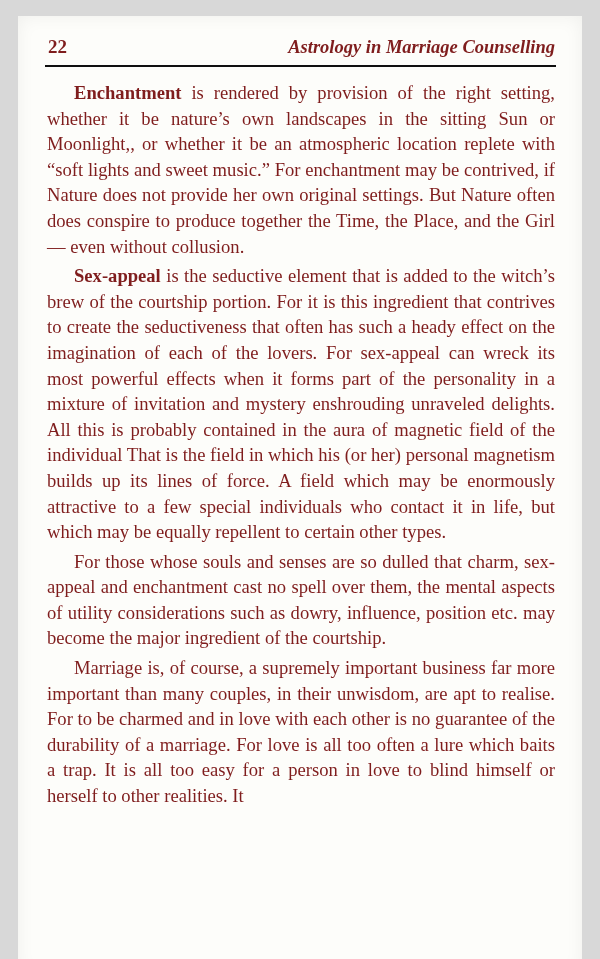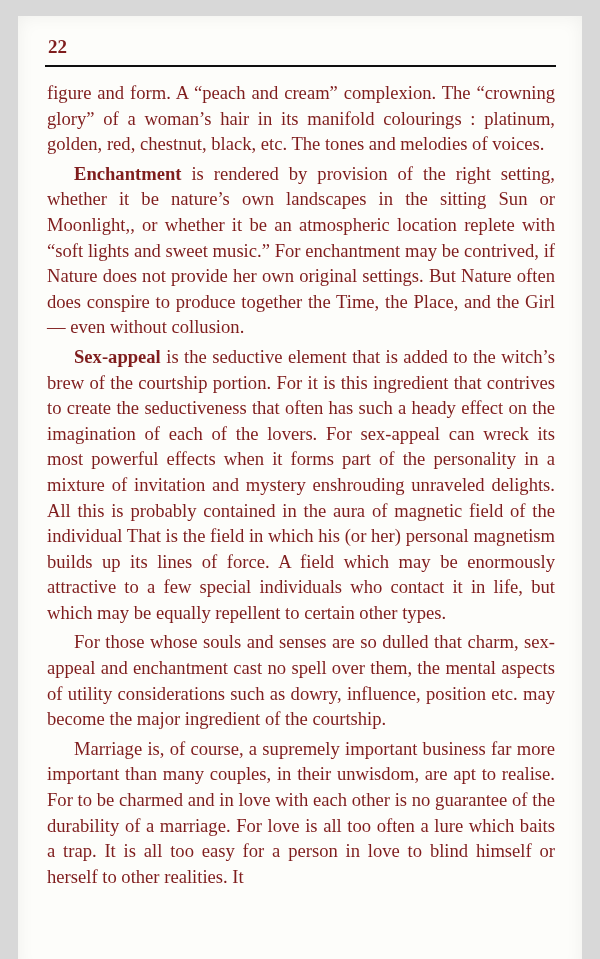--- a/index.html
+++ b/index.html
@@ -58,27 +58,27 @@
     clip-path: polygon(0% 100%, 6% 58%, 55% 38%, 100% 10%, 100% 100%);
   }
 </style>
 </head>
 <body>
 
 <div class="page">
 
   <div class="page-header">
     <span class="page-number">22</span>
+    <span class="running-title">Astrology in Marriage Counselling</span>
   </div>
 
   <div class="header-rule"></div>
 
   <div class="body-text">
 
-    <p class="para"><span>figure and form. A “peach and cream” complexion. The “crowning glory” of a woman’s hair in its manifold colourings : platinum, golden, red, chestnut, black, etc. The tones and melodies of voices.</span></p>
 
     <p class="para indent"><span class="bold">Enchantment</span><span> is rendered by provision of the right setting, whether it be nature’s own landscapes in the sitting Sun or Moonlight,, or whether it be an atmospheric location replete with “soft lights and sweet music.” For enchantment may be contrived, if Nature does not provide her own original settings. But Nature often does conspire to produce together the Time, the Place, and the Girl — even without collusion.</span></p>
 
     <p class="para indent"><span class="bold">Sex-appeal</span><span> is the seductive element that is added to the witch’s brew of the courtship portion. For it is this ingredient that contrives to create the seductiveness that often has such a heady effect on the imagination of each of the lovers. For sex-appeal can wreck its most powerful effects when it forms part of the personality in a mixture of invitation and mystery enshrouding unraveled delights. All this is probably contained in the aura of magnetic field of the individual That is the field in which his (or her) personal magnetism builds up its lines of force. A field which may be enormously attractive to a few special individuals who contact it in life, but which may be equally repellent to certain other types.</span></p>
 
     <p class="para indent"><span>For those whose souls and senses are so dulled that </span><span class="italic">charm</span><span>, </span><span class="italic">sex-appeal</span><span> and </span><span class="italic">enchantment</span><span> cast no spell over them, the mental aspects of utility considerations such as dowry, influence, position etc. may become the major ingredient of the courtship.</span></p>
 
     <p class="para indent"><span>Marriage is, of course, a supremely important business far more important than many couples, in their unwisdom, are apt to realise. For to be charmed and in love with each other is no guarantee of the durability of a marriage. For love is all too often a lure which baits a trap. It is all too easy for a person in love to blind himself or herself to other realities. It</span></p>
 
   </div>

